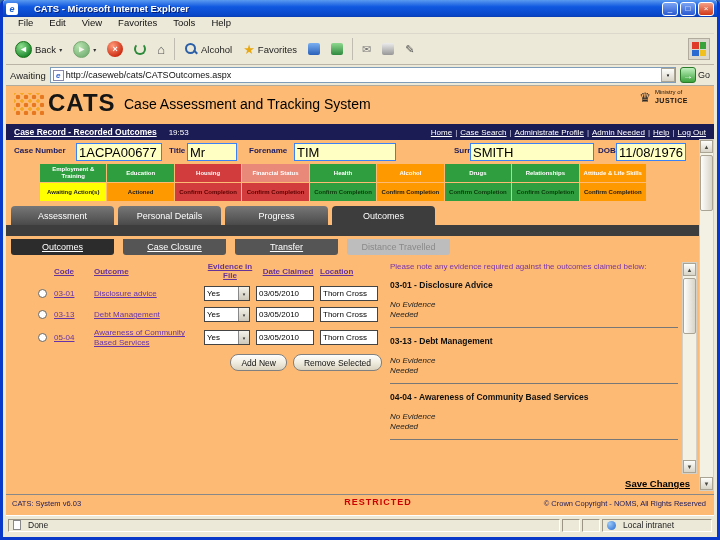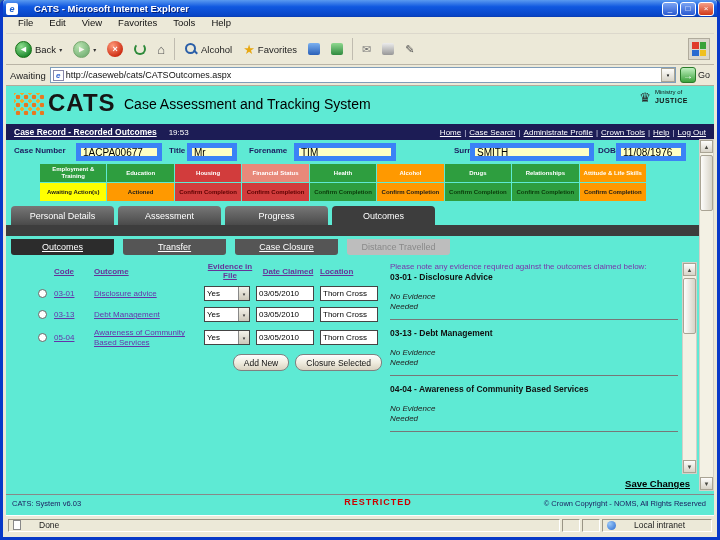--- a/index.html
+++ b/index.html
@@ -42,37 +42,37 @@
   .q-red{background:#e03a2a;}.q-green{background:#3aa23a;}.q-blue{background:#2a6ad0;}.q-yellow{background:#f0c020;}
   .addressbar{height:20px;display:flex;align-items:center;border-bottom:1px solid #b0ab9c;padding:0 4px;gap:4px;flex:0 0 auto;}
   .addr-label{font-size:9.5px;color:#222;}
   .addr-box{flex:1;height:16px;background:#fff;border:1px solid #7f9db9;display:flex;align-items:center;box-sizing:border-box;}
   .ie-page{width:11px;height:11px;margin:0 2px;background:#fff;border:1px solid #88a;color:#2a5fd0;font-size:8px;font-weight:bold;font-style:italic;display:flex;align-items:center;justify-content:center;box-sizing:border-box;}
   .addr-input{flex:1;border:0;outline:0;font-size:9px;font-family:inherit;height:12px;padding:0;color:#111;}
   .addr-drop{width:14px;height:14px;background:linear-gradient(#fdfdfb,#d8d4c8);border:1px solid #a9a494;font-size:5px;display:flex;align-items:center;justify-content:center;margin-right:0;box-sizing:border-box;}
   .go-btn{display:flex;align-items:center;gap:2px;font-size:9px;color:#222;}
   .go-arrow{width:16px;height:16px;background:linear-gradient(#bff0bf,#3aa23a);border:1px solid #2a7a2a;border-radius:3px;color:#fff;font-weight:bold;display:flex;align-items:center;justify-content:center;font-size:10px;box-sizing:border-box;}
   
-  .viewport{position:relative;flex:1;background:#5eead4;overflow:hidden;}
+  .viewport{position:relative;flex:1;background:#fdba74;overflow:hidden;}
   .dots{position:absolute;left:8px;top:7px;width:30px;height:22px;background-image:radial-gradient(circle,#e87820 2px,transparent 2.6px),radial-gradient(circle,#f5a623 1.5px,transparent 2.1px);background-size:8px 8px,8px 8px;background-position:0 0,4px 4px;}
   .cats-word{position:absolute;left:42px;top:3px;font-size:24px;font-weight:bold;letter-spacing:1px;color:#151515;}
   .app-title{position:absolute;left:118px;top:10px;font-size:14px;color:#000;}
   .moj{position:absolute;right:26px;top:3px;display:flex;align-items:center;gap:4px;}
   .moj-crest{font-size:13px;color:#2a2a2a;line-height:1;}
   .moj-text{font-size:6px;line-height:1.25;color:#111;}
   .moj-l2{font-weight:bold;font-size:7px;letter-spacing:.5px;}
   .navy-bar{position:absolute;top:38px;left:0;right:0;height:16px;background:#1c1c55;color:#fff;display:flex;align-items:center;padding:0 8px;font-size:8.5px;box-sizing:border-box;}
   .nb-title{font-weight:bold;text-decoration:underline;white-space:nowrap;}
   .nb-time{margin-left:12px;font-size:8px;}
   .nb-links{margin-left:auto;display:flex;align-items:center;gap:3px;font-size:8px;white-space:nowrap;}
   .nav-link{text-decoration:underline;cursor:pointer;}
   .nb-sep{color:#cfcfe8;}
   
   .flabel{position:absolute;top:60px;font-size:8px;font-weight:bold;color:#1b1b5e;white-space:nowrap;}
-  .finput{position:absolute;top:57px;height:18px;background:#ffffc4;border:5px solid #3b82f6;font-size:10px;font-family:inherit;padding:0 2px;color:#000;box-sizing:border-box;outline:0;}
+  .finput{position:absolute;top:57px;height:18px;background:#ffffc4;border:1px solid #3b82f6;font-size:13px;font-family:inherit;padding:0 2px;color:#000;box-sizing:border-box;outline:0;}
   
   .pgrid{position:absolute;top:78px;left:34px;width:606px;display:grid;grid-template-columns:repeat(9,1fr);gap:1px;}
   .pcol{display:flex;flex-direction:column;gap:1px;}
   .pcell{height:18px;font-size:6px;font-weight:bold;display:flex;align-items:center;justify-content:center;text-align:center;line-height:1.15;padding:1px 3px;box-sizing:border-box;}
   
   .maintabs{position:absolute;top:120px;left:5px;display:flex;gap:4px;}
   .mtab{width:103px;height:19px;background:linear-gradient(#777,#4a4a4a);color:#fff;font-size:9px;display:flex;align-items:center;justify-content:center;border-radius:4px 4px 0 0;}
   .mtab.active{background:#3d3d3d;}
   .tabbar{position:absolute;top:139px;left:0;right:0;height:11px;background:#3d3d3d;}
   .subtabs{position:absolute;top:153px;left:5px;display:flex;gap:9px;}
@@ -87,40 +87,40 @@
   .plink{color:#6633aa;text-decoration:underline;line-height:1.2;}
   .radio{width:9px;height:9px;border:1px solid #666;border-radius:50%;background:#fff;margin-left:2px;box-sizing:border-box;}
   .sel{width:46px;height:15px;border:1px solid #444;background:#fff;display:flex;align-items:stretch;box-sizing:border-box;}
   .sel-t{flex:1;font-size:8px;padding-left:2px;display:flex;align-items:center;}
   .sel-b{width:11px;background:linear-gradient(#f4f2ea,#cdc8ba);border-left:1px solid #888;font-size:5px;display:flex;align-items:center;justify-content:center;color:#333;box-sizing:border-box;}
   .boxed{border:1px solid #444;background:#fff;height:15px;line-height:13px;padding:0 2px;font-size:8px;width:58px;box-sizing:border-box;white-space:nowrap;overflow:hidden;}
   .tbl-buttons{position:absolute;top:268px;left:30px;width:346px;display:flex;justify-content:flex-end;gap:6px;}
   .xp-btn{height:17px;padding:0 10px;font-size:8.5px;font-family:inherit;background:linear-gradient(#fefefe,#f0ede0 50%,#d9d2c0);border:1px solid #808080;border-radius:8px;color:#111;}
   
   .ev-panel{position:absolute;top:176px;left:384px;width:288px;}
-  .ev-intro{color:#7733aa;font-size:8px;line-height:1.3;}
+  .ev-intro{color:#7733aa;font-size:8px;line-height:1.3;margin-bottom:8px;}
   .ev-title{font-size:8.5px;font-weight:bold;color:#111;line-height:1.2;}
   .ev-note{font-size:8px;font-style:italic;color:#222;width:70px;line-height:1.3;margin-top:9px;}
   .ev-div{border-bottom:1px solid #777;margin:7px 0 8px;}
   
   .scrollbar{position:absolute;width:15px;background:#f3f1e4;border:1px solid #d4d0c8;display:flex;flex-direction:column;box-sizing:border-box;}
   .scroll-btn{height:13px;background:linear-gradient(#fdfdfb,#d8d4c8);border:1px solid #a9a494;font-size:6px;display:flex;align-items:center;justify-content:center;color:#4a4a42;box-sizing:border-box;flex:0 0 auto;}
   .scroll-track{flex:1;position:relative;}
   .scroll-thumb{position:absolute;top:2px;left:0;right:0;height:56px;background:linear-gradient(90deg,#fdfdfb,#d8d4c8);border:1px solid #a9a494;border-radius:2px;box-sizing:border-box;}
   .page-scroll{top:53px;right:0;height:352px;}
   .panel-scroll{top:176px;left:676px;height:212px;}
   
   .save-link{position:absolute;top:392px;right:24px;font-size:9.5px;font-weight:bold;color:#000;text-decoration:underline;cursor:pointer;}
   .footer-rule{position:absolute;top:408px;left:0;right:0;border-top:1px solid #888;}
   .footer-left{position:absolute;top:413px;left:6px;font-size:7.5px;color:#1b1b5e;}
   .footer-center{position:absolute;top:411px;left:0;right:0;text-align:center;font-size:9px;font-weight:bold;color:#cc0000;letter-spacing:1px;margin-left:36px;}
   .footer-right{position:absolute;top:413px;right:8px;font-size:7.5px;color:#1b1b5e;}
   
   .statusbar{height:16px;display:flex;align-items:center;padding:1px 2px;gap:2px;border-top:1px solid #fff;flex:0 0 auto;}
-  .sb-pane{height:13px;border:1px solid;border-color:#9a9585 #fff #fff #9a9585;display:flex;align-items:center;font-size:8.5px;padding:0 4px;gap:18px;color:#222;box-sizing:border-box;}
+  .sb-pane{height:13px;border:1px solid;border-color:#9a9585 #fff #fff #9a9585;display:flex;align-items:center;font-size:8.5px;padding:0 4px;gap:7px;color:#222;box-sizing:border-box;}
   .sb-done{flex:1;}
   .sb-mid{width:18px;}
   .sb-zone{width:110px;}
   .globe{width:9px;height:9px;border-radius:50%;background:radial-gradient(circle at 30% 30%,#9ac8f8,#2a6ad0);}
   .docic{width:8px;height:10px;background:#fff;border:1px solid #888;box-sizing:border-box;}
 </style>
 </head>
 <body>
 
 <div id="win">
@@ -227,21 +227,21 @@
       <div class="navy-bar">
         <span class="nb-title">Case Record - Recorded Outcomes</span>
         <span class="nb-time">19:53</span>
         <span class="nb-links">
           <span class="nav-link">Home</span>
           <span class="nb-sep">|</span>
           <span class="nav-link">Case Search</span>
           <span class="nb-sep">|</span>
           <span class="nav-link">Administrate Profile</span>
           <span class="nb-sep">|</span>
-          <span class="nav-link">Crown Tools</span>
+          <span class="nav-link">Admin Needed</span>
           <span class="nb-sep">|</span>
           <span class="nav-link">Help</span>
           <span class="nb-sep">|</span>
           <span class="nav-link">Log Out</span>
         </span>
       </div>
 
       <span class="flabel" style="left:8px">Case Number</span>
       <input class="finput" style="left: 70px; width: 86px;" value="1ACPA00677">
       <span class="flabel" style="left:163px">Title</span>
@@ -286,30 +286,30 @@
             <div class="pcell" style="background-color: rgb(46, 158, 63); color: rgb(255, 255, 255);">Relationships</div>
             <div class="pcell" style="background-color: rgb(46, 158, 63); color: rgb(10, 58, 10);">Confirm Completion</div>
           </div>
         <div class="pcol">
             <div class="pcell" style="background-color: rgb(255, 153, 0); color: rgb(255, 255, 255);">Attitude &amp; Life Skills</div>
             <div class="pcell" style="background-color: rgb(255, 153, 0); color: rgb(26, 26, 26);">Confirm Completion</div>
           </div>
       </div>
 
       <div class="maintabs">
+        <div class="mtab">Assessment</div>
         <div class="mtab">Personal Details</div>
-        <div class="mtab">Assessment</div>
         <div class="mtab">Progress</div>
         <div class="mtab active">Outcomes</div>
       </div>
       <div class="tabbar"></div>
       <div class="subtabs">
         <div class="stab active">Outcomes</div>
+        <div class="stab">Case Closure</div>
         <div class="stab">Transfer</div>
-        <div class="stab">Case Closure</div>
         <div class="stab disabled">Distance Travelled</div>
       </div>
 
       <div class="otable">
         <span></span>
         <span class="th">Code</span>
         <span class="th">Outcome</span>
         <span class="th ctr">Evidence in File</span>
         <span class="th ctr">Date Claimed</span>
         <span class="th">Location</span>
@@ -340,21 +340,21 @@
         <span class="sel">
             <span class="sel-t">Yes</span>
             <span class="sel-b">▾</span>
           </span>
         <span class="boxed">03/05/2010</span>
         <span class="boxed">Thorn Cross</span>
       </div>
 
       <div class="tbl-buttons">
         <button class="xp-btn">Add New</button>
-        <button class="xp-btn">Closure Selected</button>
+        <button class="xp-btn">Remove Selected</button>
       </div>
 
       <div class="ev-panel">
         <div class="ev-intro">Please note any evidence required against the outcomes claimed below:</div>
         <div class="ev-title">03-01 - Disclosure Advice</div>
         <div class="ev-note">No Evidence Needed</div>
         <div class="ev-div"></div>
         <div class="ev-title">03-13 - Debt Management</div>
         <div class="ev-note">No Evidence Needed</div>
         <div class="ev-div"></div>

